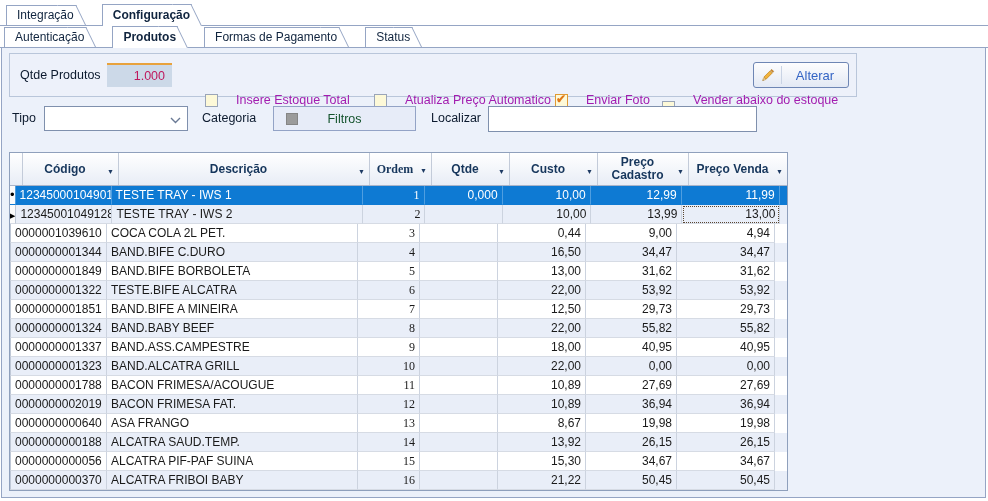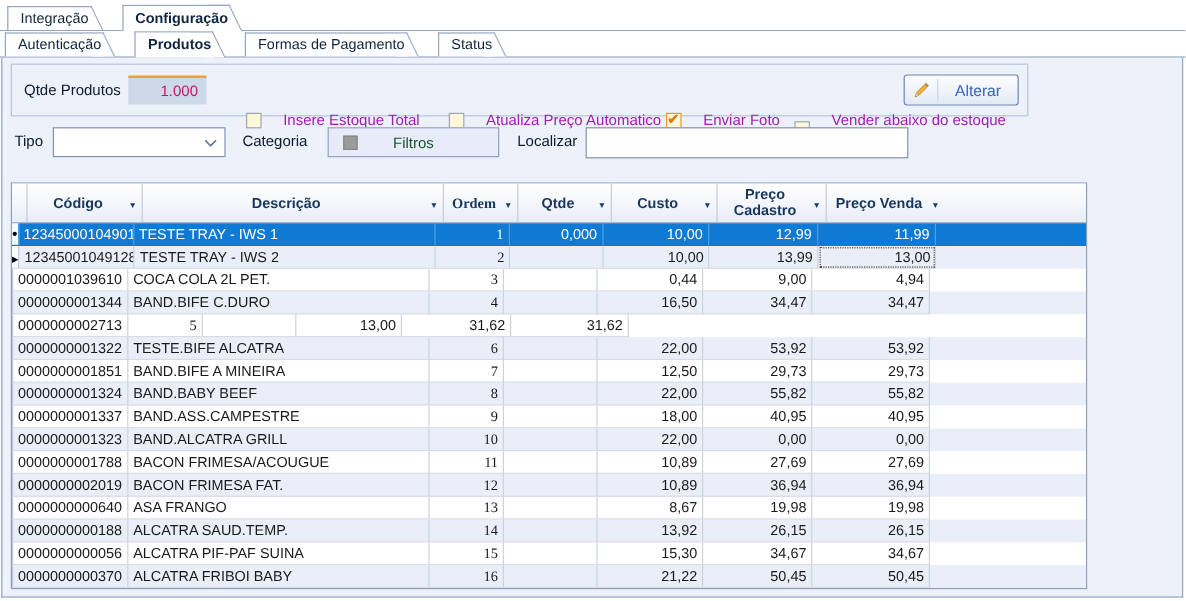--- a/index.html
+++ b/index.html
@@ -46,21 +46,21 @@
   .combo { position:absolute; left:42px; top:3px; width:144px; height:25px; background:#fff;
            border:1px solid #7f90ad; display:flex; align-items:center; justify-content:flex-end; padding-right:6px; }
   .txtinput { position:absolute; top:3px; height:26px; background:#fff; border:1px solid #7f90ad;
               font-size:12.5px; padding:0 5px; font-family:"Liberation Sans",sans-serif; }
   .btn-filtros { position:absolute; left:271px; top:3px; width:143px; height:25px;
                  border:1px solid #93a3c6; background:#e7ecf8; display:flex; align-items:center; cursor:default; }
   .btn-filtros .sq { width:12px; height:12px; background:#9b9b9b; border:1px solid #858585; margin-left:12px; }
   .btn-filtros .txt { flex:1; text-align:center; font-size:12.5px; color:#14532d; margin-right:24px; }
 
   
-  .grid { position:absolute; left:7px; top:104px; width:897px; border:1px solid #8fa0bc; background:#fff; }
+  .grid { position:absolute; left:7px; top:104px; width:779px; border:1px solid #8fa0bc; background:#fff; }
   .ghead { display:flex; height:33px; background:linear-gradient(#ffffff,#e8edf6); border-bottom:1px solid #a9b4c9; }
   .gh { position:relative; display:flex; align-items:center; justify-content:center; text-align:center;
         font-weight:bold; font-size:12px; line-height:13px; color:#16365c;
         border-right:1px solid #c3cbd9; padding:0 13px 0 2px; }
   .harrow { position:absolute; right:4px; top:12px; font-size:7px; color:#1d3a63; cursor:pointer; }
   .c0 { width:13px; padding:0; } .c1 { width:96px; } .c2 { width:251px; } .c3 { width:62px;font-family:Liberation Serif, serif; }
   .c4 { width:78px; } .c5 { width:88px; } .c6 { width:91px; } .c7 { width:98px; border-right:none; }
   .gh.c0 { padding:0; }
   .trow { display:flex; height:19px; background:#fff; }
   .trow.alt { background:#e9eef8; }
@@ -216,21 +216,22 @@
             <div class="tc c1">0000000001344</div>
             <div class="tc c2">BAND.BIFE C.DURO</div>
             <div class="tc c3 num">4</div>
             <div class="tc c4 num"></div>
             <div class="tc c5 num">16,50</div>
             <div class="tc c6 num">34,47</div>
             <div class="tc c7 num">34,47</div>
           </div>
           <div class="trow">
             <div class="tc gutter"></div>
-            <div class="tc c1">0000000002713</div>
+            <div class="tc c1">0000000001849</div>
+            <div class="tc c2">BAND.BIFE BORBOLETA</div>
             <div class="tc c3 num">5</div>
             <div class="tc c4 num"></div>
             <div class="tc c5 num">13,00</div>
             <div class="tc c6 num">31,62</div>
             <div class="tc c7 num">31,62</div>
           </div>
           <div class="trow alt">
             <div class="tc gutter"></div>
             <div class="tc c1">0000000001322</div>
             <div class="tc c2">TESTE.BIFE ALCATRA</div>

